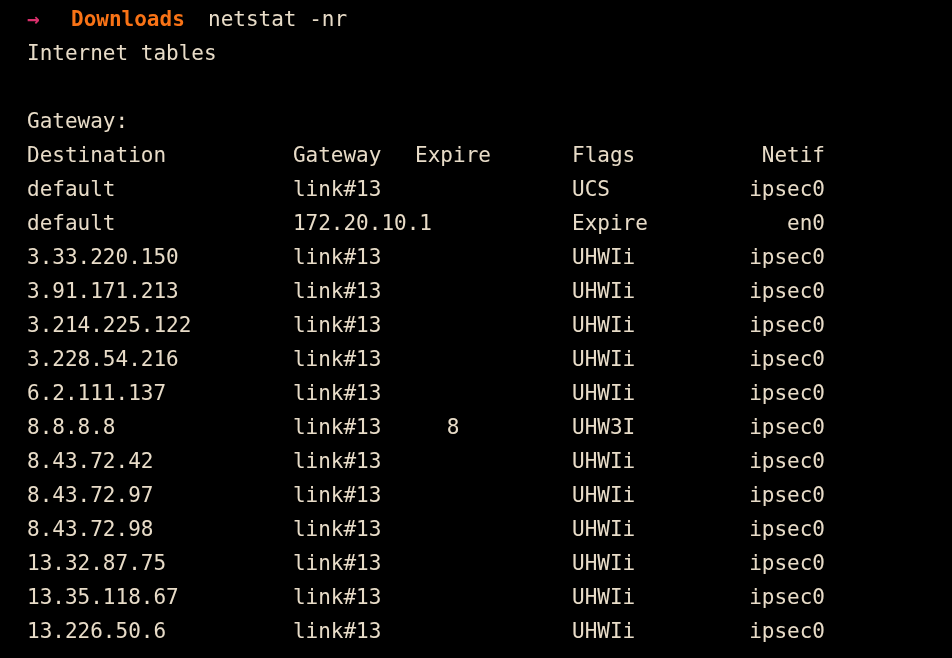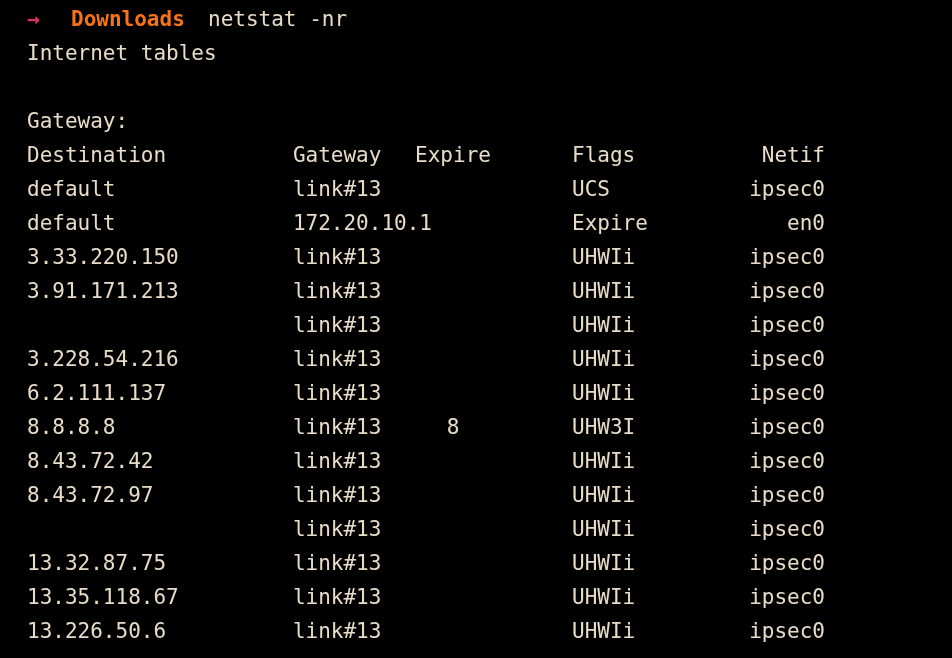--- a/index.html
+++ b/index.html
@@ -86,26 +86,26 @@
       <span class="cell c36">Flags</span>
       <span class="cell netif">Netif</span>
       <span class="cell expire">Expire</span>
     </div>
 
     <div id="rows">
         <div class="line"><span class="cell c0">default</span><span class="cell c18">link#13</span><span class="cell c36">UCS</span><span class="cell netif">ipsec0</span><span class="cell expire"></span></div>
         <div class="line"><span class="cell c0">default</span><span class="cell c18">172.20.10.1</span><span class="cell c36">Expire</span><span class="cell netif">en0</span><span class="cell expire"></span></div>
         <div class="line"><span class="cell c0">3.33.220.150</span><span class="cell c18">link#13</span><span class="cell c36">UHWIi</span><span class="cell netif">ipsec0</span><span class="cell expire"></span></div>
         <div class="line"><span class="cell c0">3.91.171.213</span><span class="cell c18">link#13</span><span class="cell c36">UHWIi</span><span class="cell netif">ipsec0</span><span class="cell expire"></span></div>
-        <div class="line"><span class="cell c18">link#13</span><span class="cell c36">UHWIi</span><span class="cell netif">ipsec0</span><span class="cell expire"></span></div>
+        <div class="line"><span class="cell c0">3.214.225.122</span><span class="cell c18">link#13</span><span class="cell c36">UHWIi</span><span class="cell netif">ipsec0</span><span class="cell expire"></span></div>
         <div class="line"><span class="cell c0">3.228.54.216</span><span class="cell c18">link#13</span><span class="cell c36">UHWIi</span><span class="cell netif">ipsec0</span><span class="cell expire"></span></div>
         <div class="line"><span class="cell c0">6.2.111.137</span><span class="cell c18">link#13</span><span class="cell c36">UHWIi</span><span class="cell netif">ipsec0</span><span class="cell expire"></span></div>
         <div class="line"><span class="cell c0">8.8.8.8</span><span class="cell c18">link#13</span><span class="cell c36">UHW3I</span><span class="cell netif">ipsec0</span><span class="cell expire">8</span></div>
         <div class="line"><span class="cell c0">8.43.72.42</span><span class="cell c18">link#13</span><span class="cell c36">UHWIi</span><span class="cell netif">ipsec0</span><span class="cell expire"></span></div>
         <div class="line"><span class="cell c0">8.43.72.97</span><span class="cell c18">link#13</span><span class="cell c36">UHWIi</span><span class="cell netif">ipsec0</span><span class="cell expire"></span></div>
-        <div class="line"><span class="cell c18">link#13</span><span class="cell c36">UHWIi</span><span class="cell netif">ipsec0</span><span class="cell expire"></span></div>
+        <div class="line"><span class="cell c0">8.43.72.98</span><span class="cell c18">link#13</span><span class="cell c36">UHWIi</span><span class="cell netif">ipsec0</span><span class="cell expire"></span></div>
         <div class="line"><span class="cell c0">13.32.87.75</span><span class="cell c18">link#13</span><span class="cell c36">UHWIi</span><span class="cell netif">ipsec0</span><span class="cell expire"></span></div>
         <div class="line"><span class="cell c0">13.35.118.67</span><span class="cell c18">link#13</span><span class="cell c36">UHWIi</span><span class="cell netif">ipsec0</span><span class="cell expire"></span></div>
         <div class="line"><span class="cell c0">13.226.50.6</span><span class="cell c18">link#13</span><span class="cell c36">UHWIi</span><span class="cell netif">ipsec0</span><span class="cell expire"></span></div>
       </div>
 
   </div>
 </div>
 
 </body></html>

